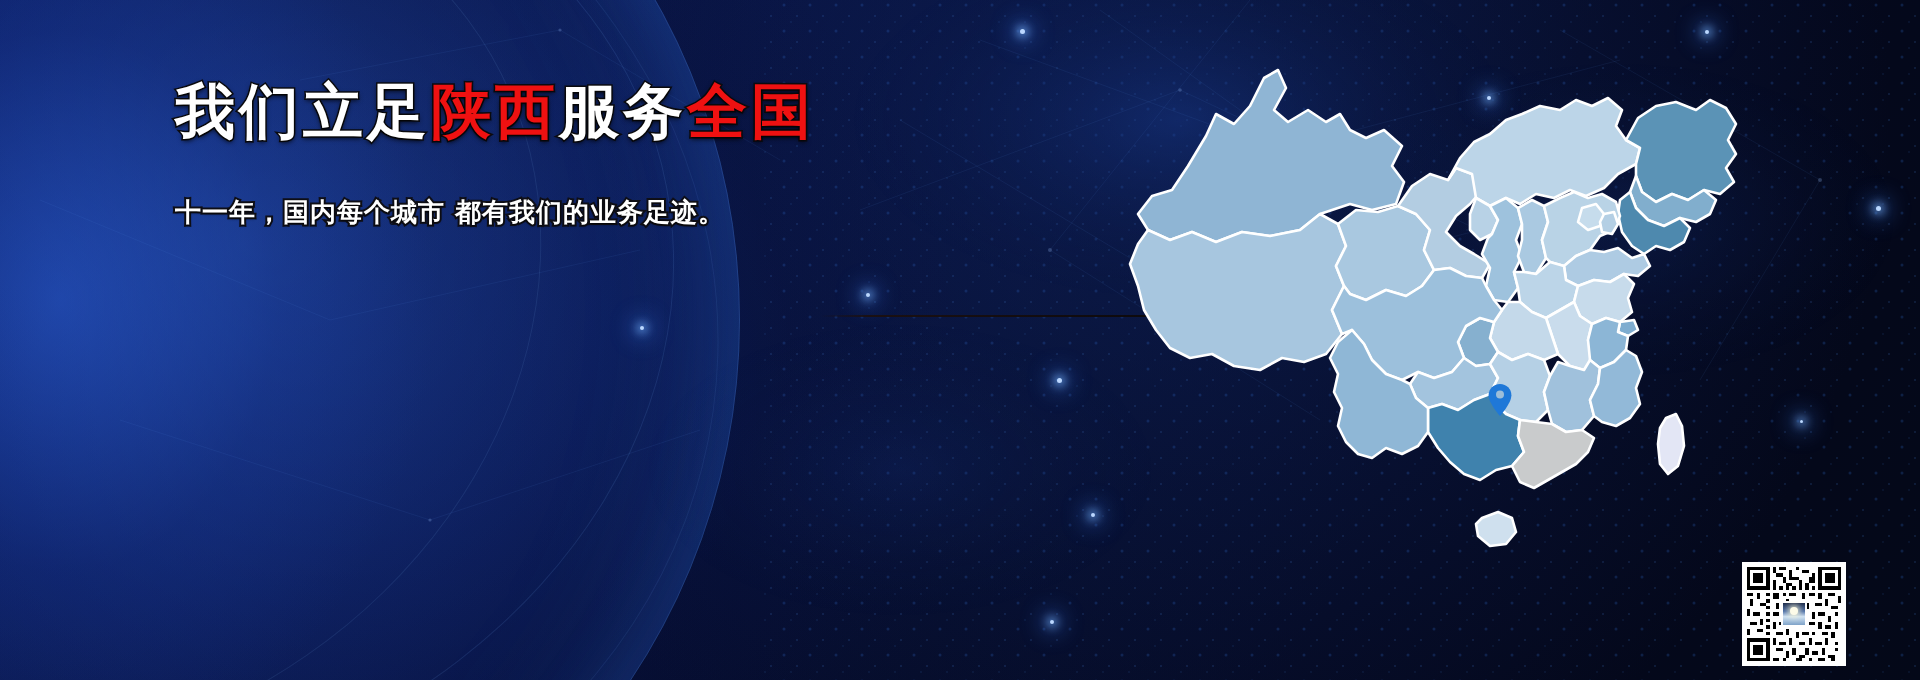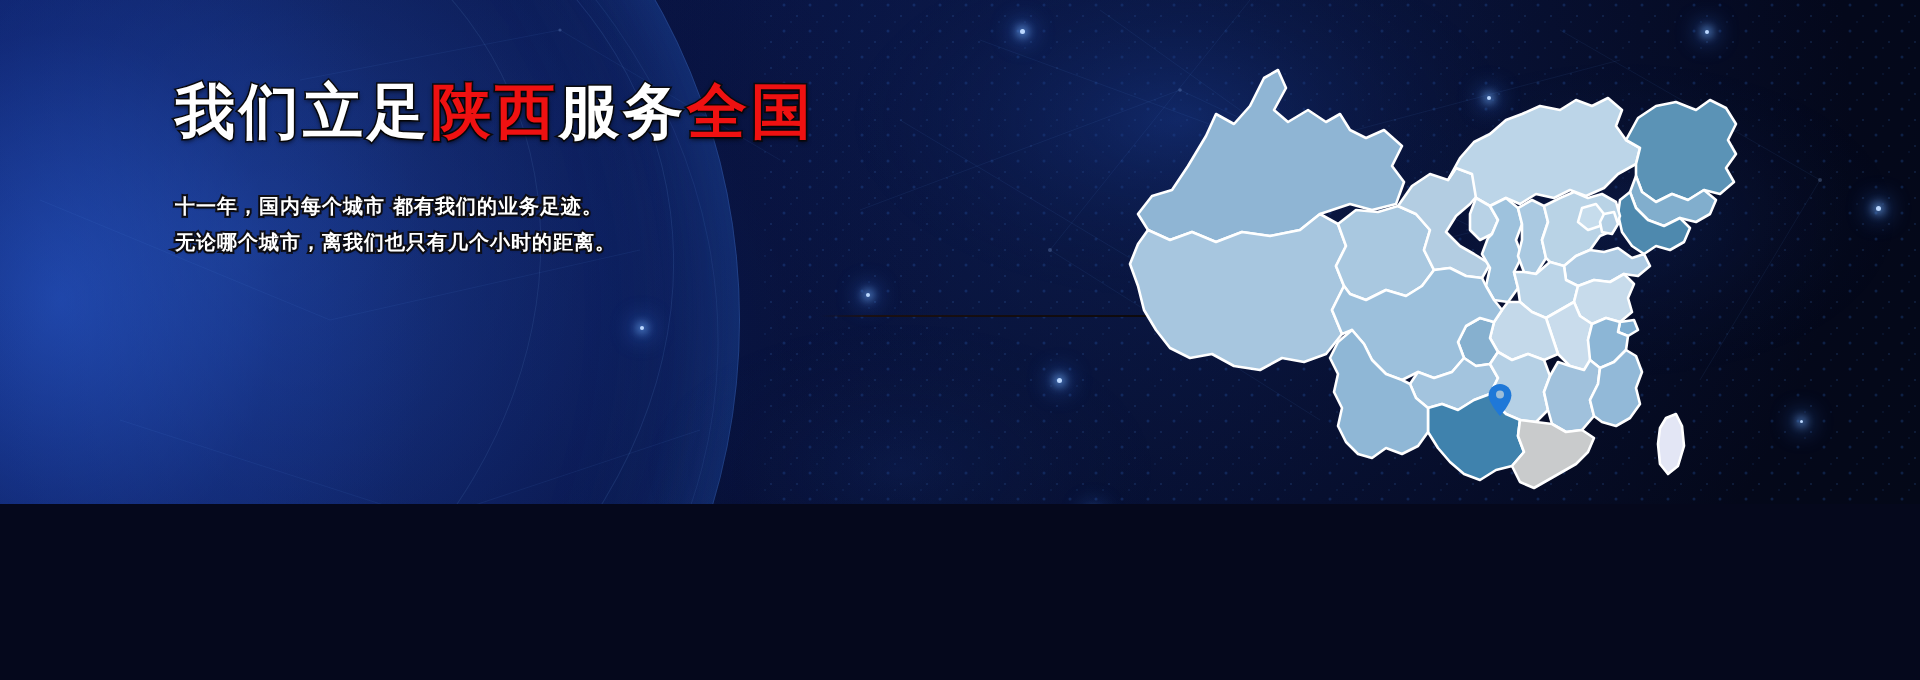--- a/index.html
+++ b/index.html
@@ -1,21 +1,21 @@
 <!DOCTYPE html>
 <html><head>
 <meta charset="utf-8">
 <style>
   * { margin:0; padding:0; box-sizing:border-box; }
   html, body { width:1920px; height:680px; overflow:hidden; background:#05081c; }
   body { font-family:"DejaVu Sans","Liberation Sans",sans-serif; }
 
   #banner {
     position:relative;
-    width:1920px; height:504px;
+    width:1920px; height:680px;
     overflow:hidden;
     background:
       radial-gradient(ellipse 520px 640px at 60px 300px, rgba(40,90,210,0.55) 0%, rgba(18,44,130,0.34) 42%, rgba(6,14,55,0.0) 72%),
       radial-gradient(ellipse 900px 700px at 250px 340px, rgba(16,40,120,0.55) 0%, rgba(7,16,60,0.2) 60%, rgba(4,8,30,0) 80%),
       radial-gradient(circle at 1150px 120px, rgba(18,42,112,0.5) 0%, rgba(5,10,38,0) 58%),
       linear-gradient(115deg, #0b1b5e 0%, #0a1648 16%, #07103a 34%, #050b26 55%, #04081e 72%, #040818 100%);
   }
 
   
   .globe {
@@ -76,21 +76,21 @@
     white-space:nowrap;
     color:#ffffff;
     -webkit-text-stroke:3px #0c0c10;
     paint-order:stroke fill;
     text-shadow:0 2px 5px rgba(0,0,0,0.85);
   }
   .headline .hl-red { color:#ef1111; }
 
   .lines { margin-top:44px; }
   .line {
-    font-size:20px;
+    font-size:26px;
     font-weight:700;
     letter-spacing:1px;
     line-height:1.78;
     white-space:nowrap;
     color:#ffffff;
     -webkit-text-stroke:4px #101018;
     paint-order:stroke fill;
     text-shadow:0 1px 3px rgba(0,0,0,0.9);
   }
 
@@ -200,21 +200,20 @@
   <div class="glowdot" style="left:1800px; top:420px; width:3px; height:3px;"></div>
 
   <div class="hairline"></div>
 
   <div class="copy">
     <div class="headline">
       <span>我们立足</span><span class="hl-red">陕西</span><span>服务</span><span class="hl-red">全国</span>
     </div>
     <div class="lines">
       <div class="line">十一年，国内每个城市 都有我们的业务足迹。</div>
-      <div class="line">无论哪个城市，离我们也只有几个小时的距离。</div>
     </div>
   </div>
 
   <div class="map-wrap">
     <svg viewBox="0 0 800 650" preserveAspectRatio="xMidYMid meet">
       <g stroke="#ffffff" stroke-width="2.6" stroke-linejoin="round" stroke-linecap="round">
 
         <path fill="#8fb5d4" d="M168 148 L186 118 L196 96 L214 106 L230 88 L244 60 L258 52 L266 70 L254 92 L268 104 L288 92 L306 104 L320 96 L330 112 L346 120 L364 112 L382 128 L372 148 L384 164 L376 186 L352 192 L330 186 L300 196 L280 212 L250 218 L222 214 L196 224 L172 214 L150 222 L128 212 L118 196 L132 178 L152 172 Z"></path>
 
         <path fill="#a7c6df" d="M128 212 L150 222 L172 214 L196 224 L222 214 L250 218 L280 212 L300 196 L318 206 L326 228 L316 248 L324 268 L312 292 L322 316 L306 336 L284 344 L262 340 L240 352 L214 348 L192 336 L170 340 L150 330 L136 312 L124 292 L118 268 L110 246 L118 226 Z"></path>

